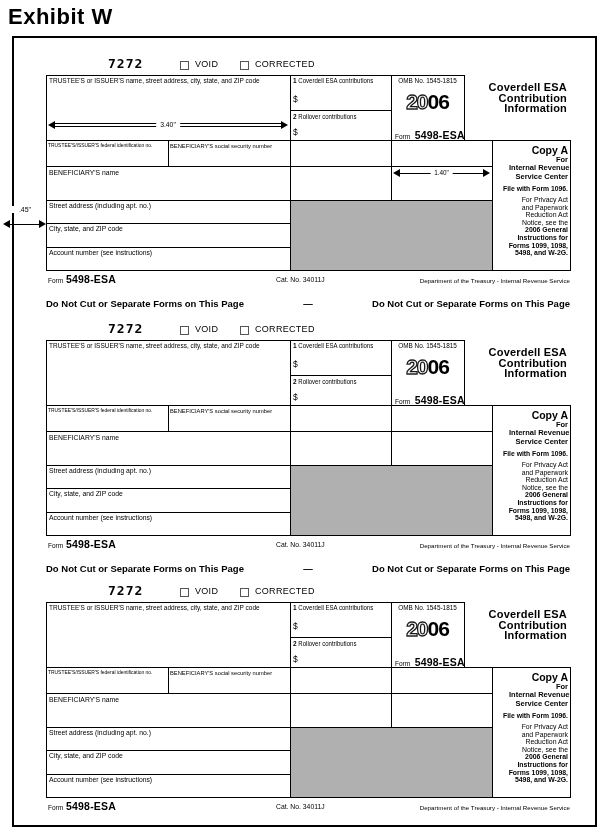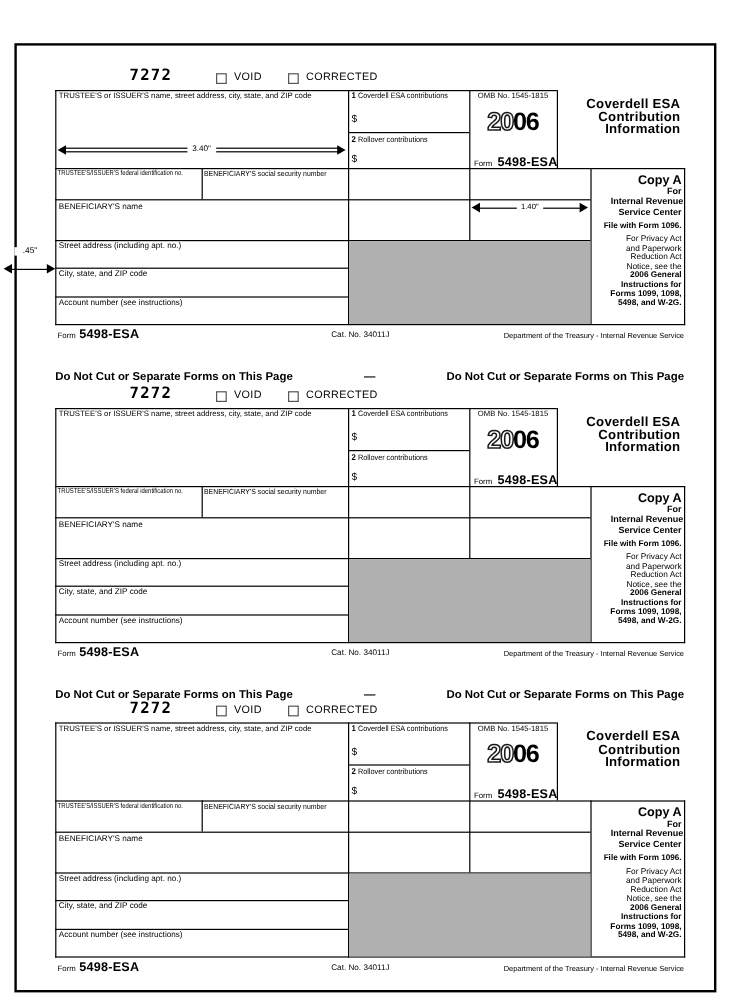--- a/index.html
+++ b/index.html
@@ -48,21 +48,21 @@
   .ca-for  { font-size:7.5px; font-weight:bold; line-height:8px; }
   .ca-svc  { font-size:7.5px; font-weight:bold; line-height:8.5px; white-space:nowrap;margin-left:15px; }
   .ca-file { font-size:6.8px; font-weight:bold; margin-top:4px; white-space:nowrap; }
   .ca-priv { font-size:6.9px; line-height:7.6px; margin-top:4px; }
   .ca-inst { font-size:6.9px; font-weight:bold; line-height:7.6px; white-space:nowrap; }
   
   .ft { position:absolute; white-space:nowrap; }
   .cat { font-size:6.8px; }
   .dept { font-size:6.2px; text-align:right; }
   
-  .sep { position:absolute; left:0; top:253px; width:524px;
+  .sep { position:absolute; left:0; top:242px; width:524px;
          font-size:9.5px; font-weight:bold; white-space:nowrap;
          display:flex; justify-content:space-between; align-items:center; }
   
   .dim { position:absolute; height:11px; }
   .dim-line-dbl { position:absolute; left:5px; right:5px; top:3px; height:4px;
                   border-top:1px solid #000; border-bottom:1px solid #000; }
   .dim-line { position:absolute; left:5px; right:5px; top:5px; height:1px; background:#000; }
   .ah-l { position:absolute; left:0; top:1px; width:0; height:0;
           border:4px solid transparent; border-left:0; border-right:7px solid #000; }
   .ah-r { position:absolute; right:0; top:1px; width:0; height:0;
@@ -71,20 +71,21 @@
              background:#fff; padding:0 4px; font-size:6.8px; line-height:10px; }
   .margin-lbl { position:absolute; left:-34px; top:150px; width:26px; text-align:center;
                 font-size:7px; background:#fff; }
   
   .field { position:absolute; background:transparent; }
 </style>
 </head>
 <body>
 
 <div class="canvas">
+  <div class="exhibit-title">Exhibit W</div>
   <div class="page-box" id="page-box">
       <div class="form5498" style="top: 18px;">
 
     <span class="code">7272</span>
     <span class="cb" style="left:134px;"></span>
     <span class="cbl" style="left:149px;">VOID</span>
     <span class="cb" style="left:194px;"></span>
     <span class="cbl" style="left:209px;">CORRECTED</span>
 
     <i class="hl" style="left:0;top:19px;width:418px;"></i>

